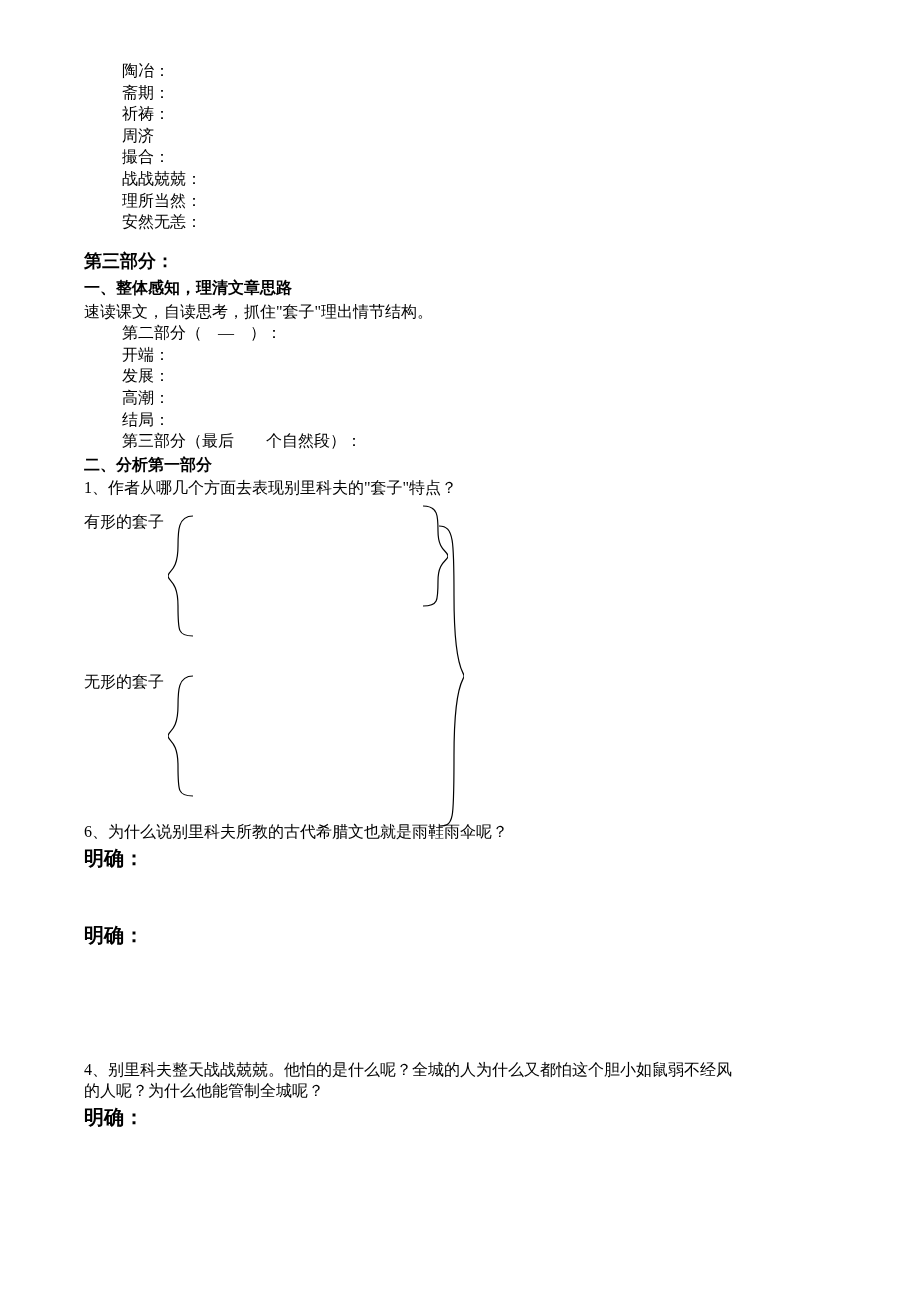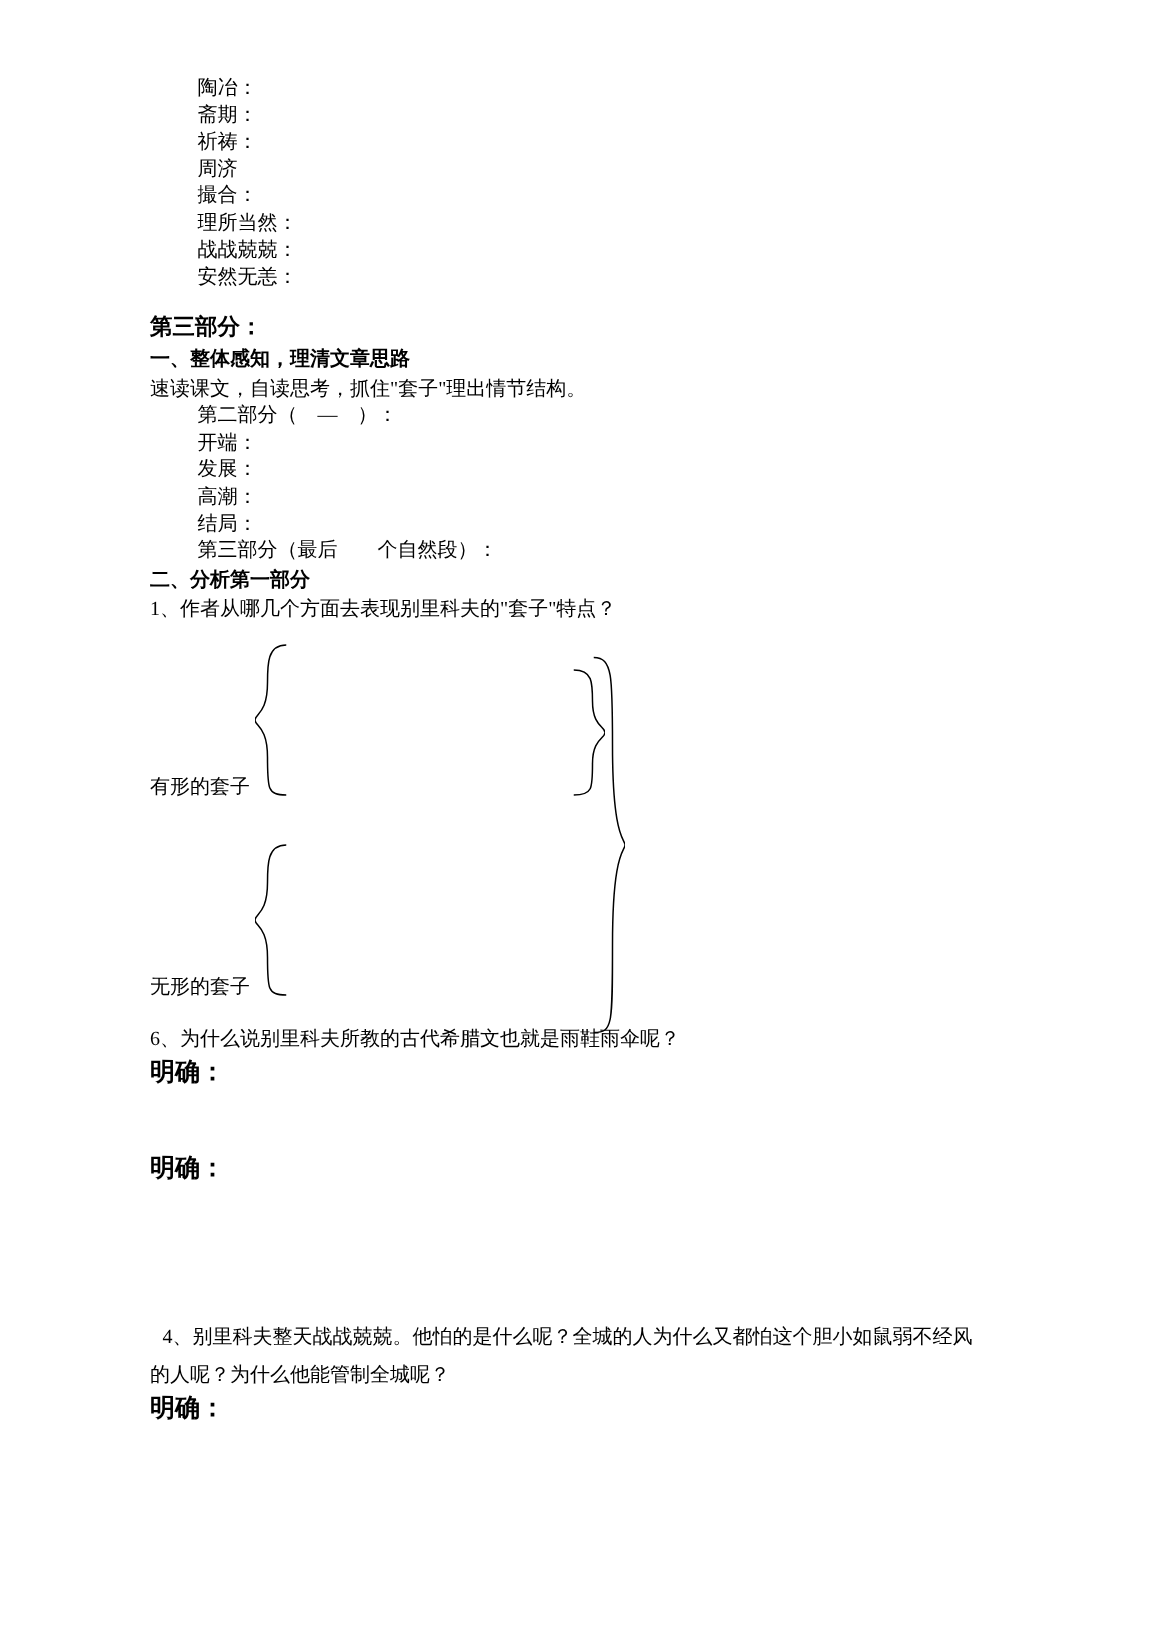--- a/index.html
+++ b/index.html
@@ -9,21 +9,21 @@
   }
   body {
     width: 920px;
     min-height: 1302px;
     font-family: "SimSun", "宋体", serif;
     color: #000;
     font-size: 16px;
     line-height: 1.35;
   }
   .page {
-    padding: 60px 120px 40px 120px;  
+    padding: 60px 120px 40px 84px;  
     box-sizing: border-box;
   }
   .indent-block {
     margin-left: 38px;
   }
   .term-line {
     margin: 0;
   }
   .section-heading {
     font-family: "SimHei", "黑体", sans-serif;
@@ -39,21 +39,21 @@
   }
   .normal {
     font-size: 16px;
   }
   .outline-indent {
     margin-left: 38px;
   }
   .brace-group {
     position: relative;
     display: flex;
-    align-items: flex-end;
+    align-items: flex-start;
     margin-top: 12px;
     margin-bottom: 18px;
   }
   .brace-label {
     display: inline-block;
     font-size: 16px;
   }
   .brace-box {
     width: 260px;
     position: relative;
@@ -82,22 +82,22 @@
 <body>
 
 <div class="page">
 
   <div class="indent-block">
     <p class="term-line">陶冶：</p>
     <p class="term-line">斋期：</p>
     <p class="term-line">祈祷：</p>
     <p class="term-line">周济</p>
     <p class="term-line">撮合：</p>
+    <p class="term-line">战战兢兢：</p>
     <p class="term-line">理所当然：</p>
-    <p class="term-line">战战兢兢：</p>
     <p class="term-line">安然无恙：</p>
   </div>
 
   <p class="section-heading">第三部分：</p>
 
   <p class="sub-heading">一、整体感知，理清文章思路</p>
   <p class="normal" style="margin:0;">速读课文，自读思考，抓住"套子"理出情节结构。</p>
   <div class="outline-indent">
     <p class="term-line">第二部分（　―　）：</p>
     <p class="term-line">开端：</p>
@@ -160,18 +160,18 @@
 
   <div class="spacer-med"></div>
 
   <div class="q-block">
     <p class="bold-answer" style="margin:2px 0 0 0;">明确：</p>
   </div>
 
   <div class="spacer-xl"></div>
 
   <div class="q-block">
-    <p class="normal" style="margin:10px;">4、别里科夫整天战战兢兢。他怕的是什么呢？全城的人为什么又都怕这个胆小如鼠弱不经风</p>
+    <p class="normal" style="margin:0;">4、别里科夫整天战战兢兢。他怕的是什么呢？全城的人为什么又都怕这个胆小如鼠弱不经风</p>
     <p class="normal" style="margin:0;">的人呢？为什么他能管制全城呢？</p>
     <p class="bold-answer" style="margin:2px 0 0 0;">明确：</p>
   </div>
 
 </div>
 
 </body></html>

